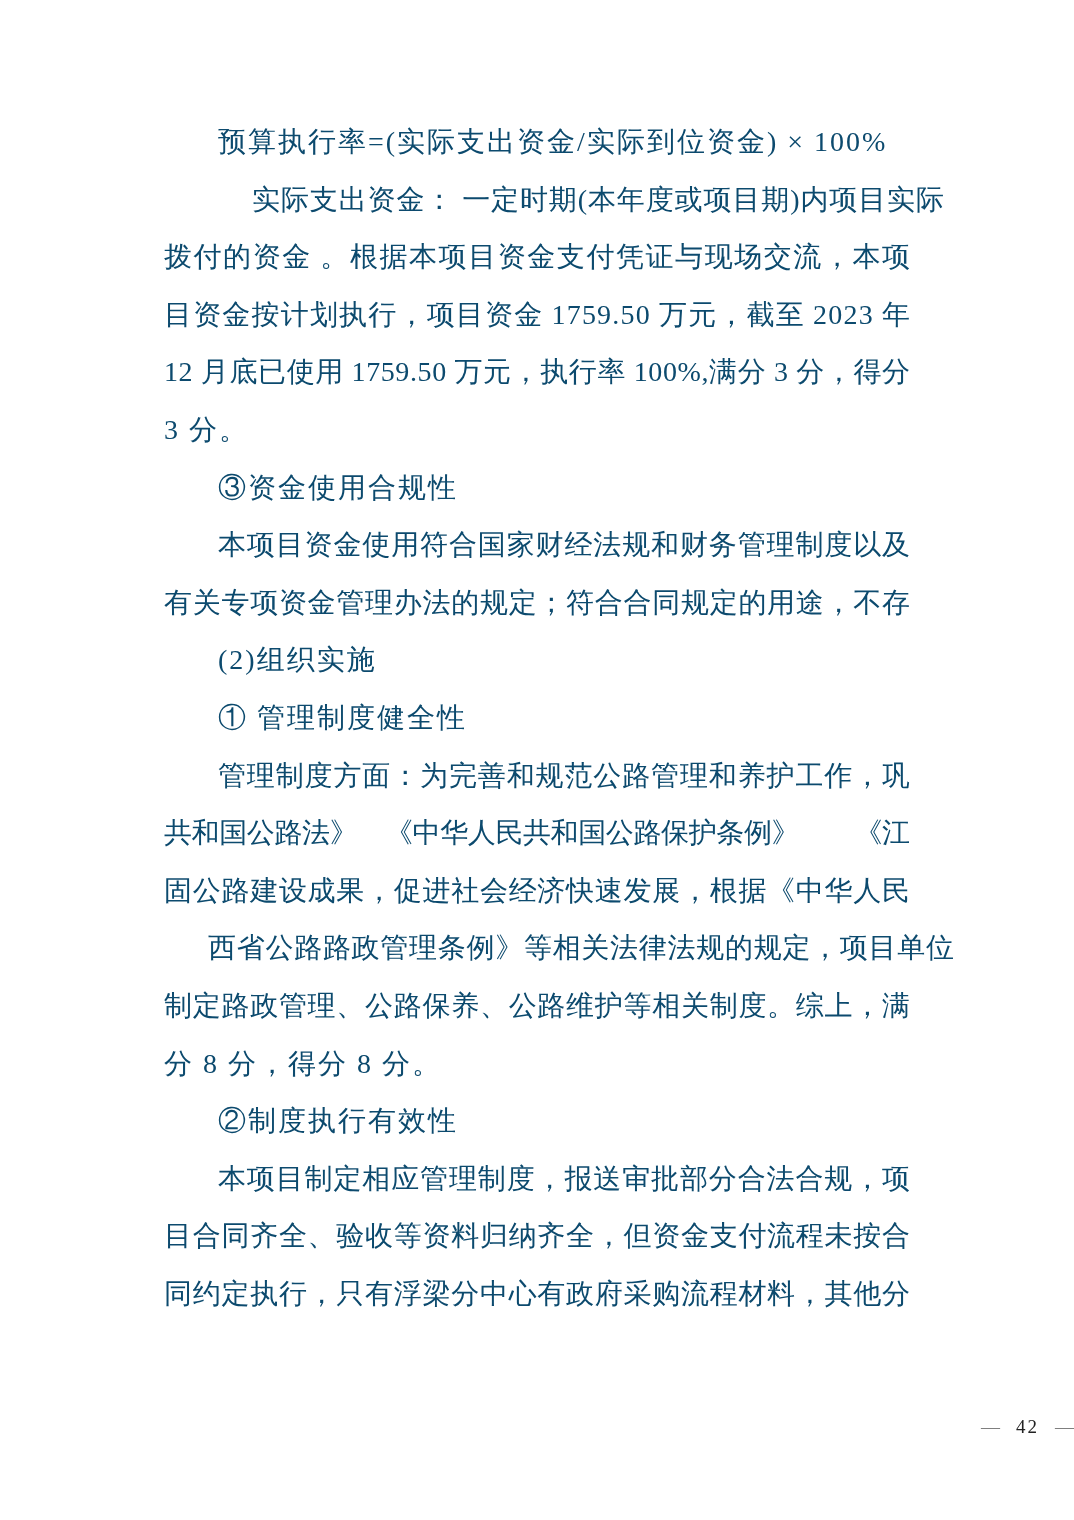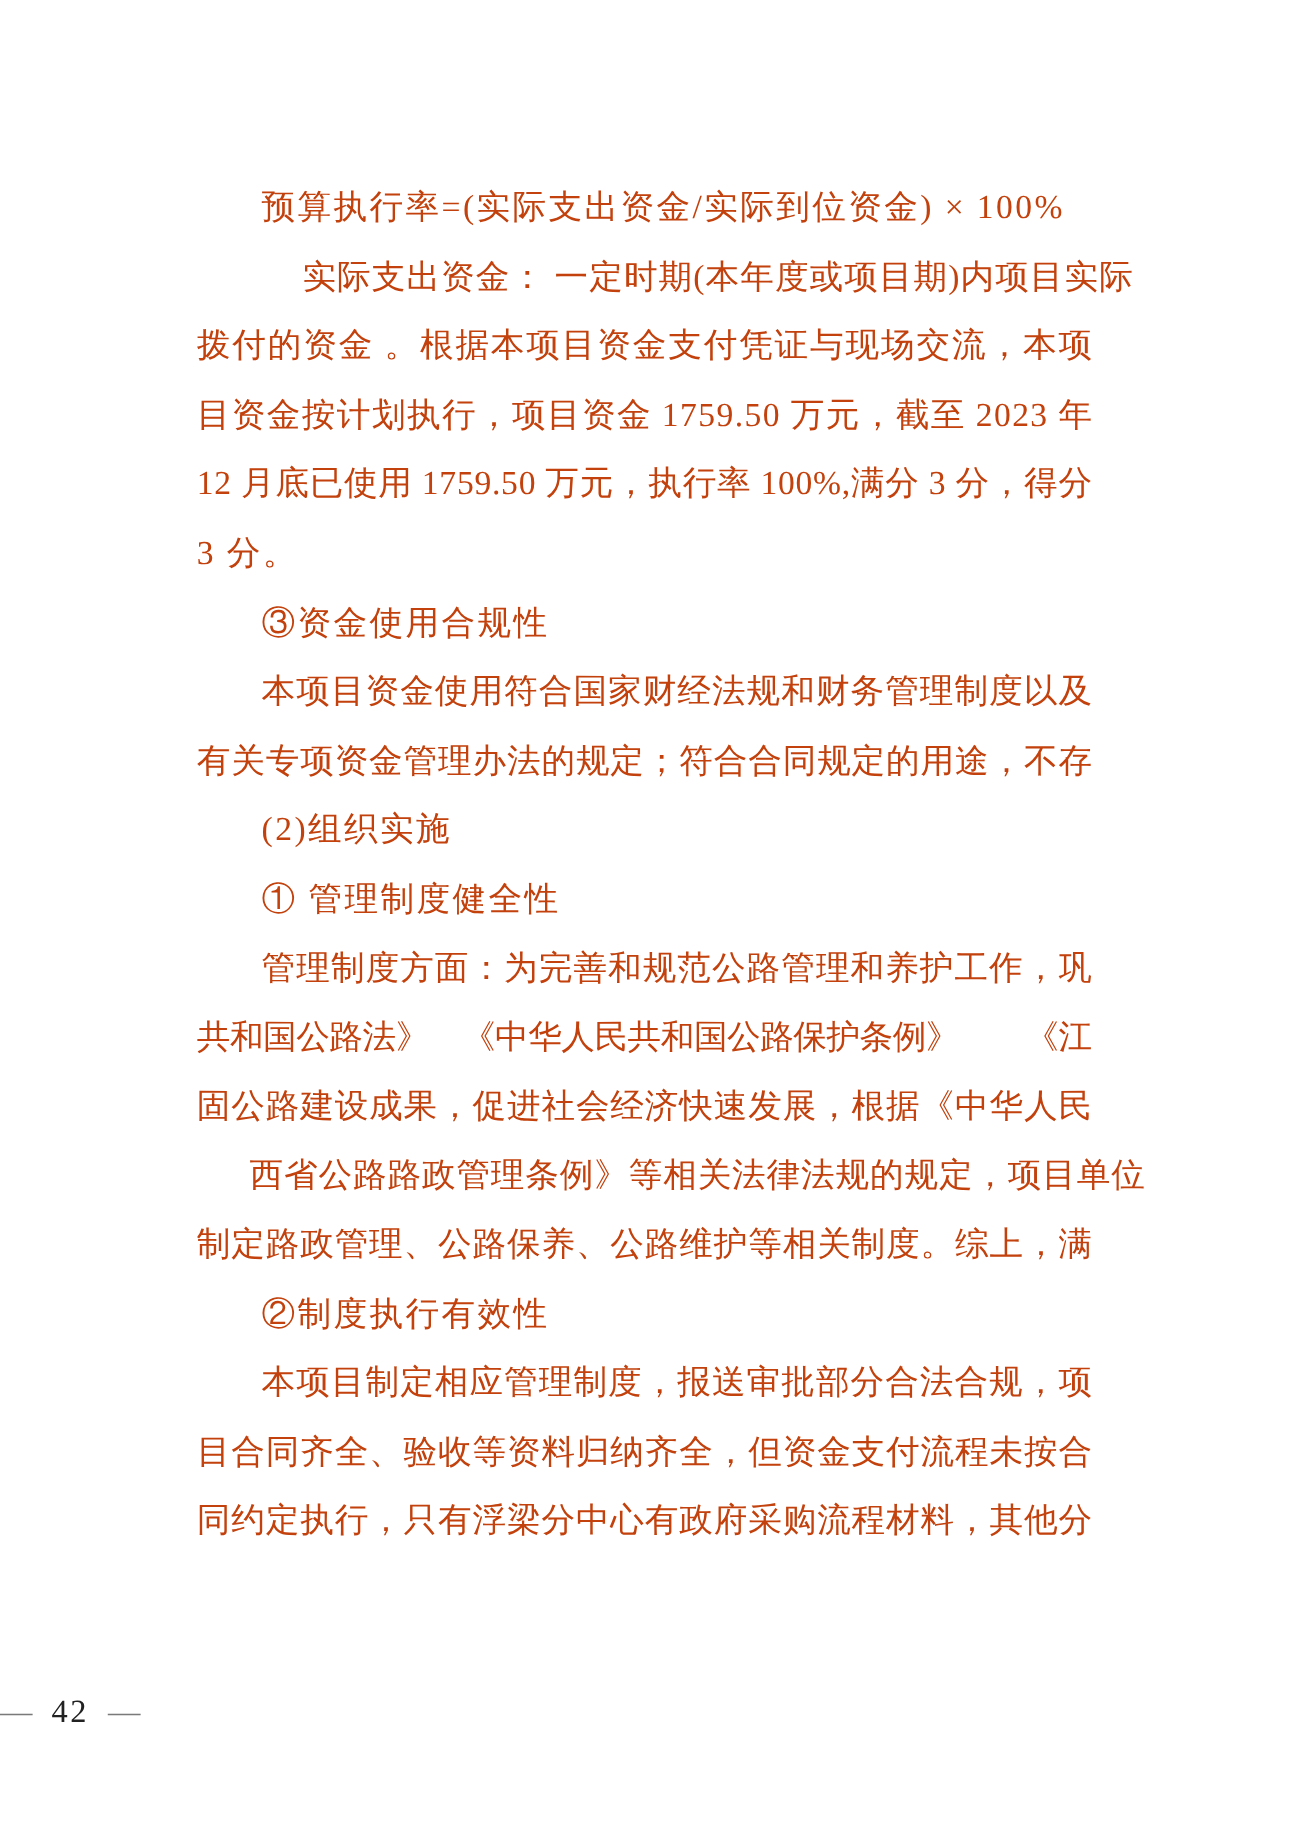--- a/index.html
+++ b/index.html
@@ -17,45 +17,45 @@
   .page {
     position: absolute;
     left: 0; top: 0;
     width: 1074px;
     height: 1520px;
     background: #ffffff;
   }
   .doc-body {
     position: absolute;
     left: 164px;
-    top: 145px;
+    top: 113px;
     width: 746px;
-    color: #c2410c;
+    color: #0c4a6e;
     font-size: 28px;
   }
   .line {
     height: 57.6px;
     line-height: 57.6px;
     white-space: nowrap;
   }
   .line.indent {
     margin-left: 54px;
   }
   .line-text {
     display: inline-block;
     white-space: pre;
     letter-spacing: 2px;
   }
   .page-footer {
     position: absolute;
     left: 0;
     top: 1398px;
     width: 1074px;
-    text-align: left;
-    font-size: 27px;
+    text-align: right;
+    font-size: 19px;
     line-height: 57px;
   }
   .footer-dash {
     color: #7a7a7a;
     letter-spacing: 0;
   }
   .footer-num {
     color: #222222;
     margin: 0 16px;
     letter-spacing: 2px;
@@ -76,20 +76,21 @@
     <div class="line indent"><span class="line-text">③资金使用合规性</span></div>
     <div class="line indent justify"><span class="line-text" style="letter-spacing: 0.869565px;">本项目资金使用符合国家财经法规和财务管理制度以及</span></div>
     <div class="line justify"><span class="line-text" style="letter-spacing: 0.72px;">有关专项资金管理办法的规定；符合合同规定的用途，不存</span></div>
     <div class="line indent"><span class="line-text">(2)组织实施</span></div>
     <div class="line indent"><span class="line-text">① 管理制度健全性</span></div>
     <div class="line indent justify"><span class="line-text" style="letter-spacing: 0.869565px;">管理制度方面：为完善和规范公路管理和养护工作，巩</span></div>
     <div class="line justify"><span class="line-text" style="letter-spacing: -0.384615px;">共和国公路法》　《中华人民共和国公路保护条例》　　《江</span></div>
     <div class="line justify"><span class="line-text" style="letter-spacing: 0.72px;">固公路建设成果，促进社会经济快速发展，根据《中华人民</span></div>
     <div class="line justify"><span class="line-text" style="letter-spacing: 0.72px; margin-left: 44px;">西省公路路政管理条例》等相关法律法规的规定，项目单位</span></div>
     <div class="line justify"><span class="line-text" style="letter-spacing: 0.72px;">制定路政管理、公路保养、公路维护等相关制度。综上，满</span></div>
+    <div class="line"><span class="line-text">分 8 分，得分 8 分。</span></div>
     <div class="line indent"><span class="line-text">②制度执行有效性</span></div>
     <div class="line indent justify"><span class="line-text" style="letter-spacing: 0.869565px;">本项目制定相应管理制度，报送审批部分合法合规，项</span></div>
     <div class="line justify"><span class="line-text" style="letter-spacing: 0.72px;">目合同齐全、验收等资料归纳齐全，但资金支付流程未按合</span></div>
     <div class="line justify"><span class="line-text" style="letter-spacing: 0.72px;">同约定执行，只有浮梁分中心有政府采购流程材料，其他分</span></div>
   </div>
 
   <div class="page-footer">
     <span class="footer-dash">—</span><span class="footer-num">42</span><span class="footer-dash">—</span>
   </div>
 

